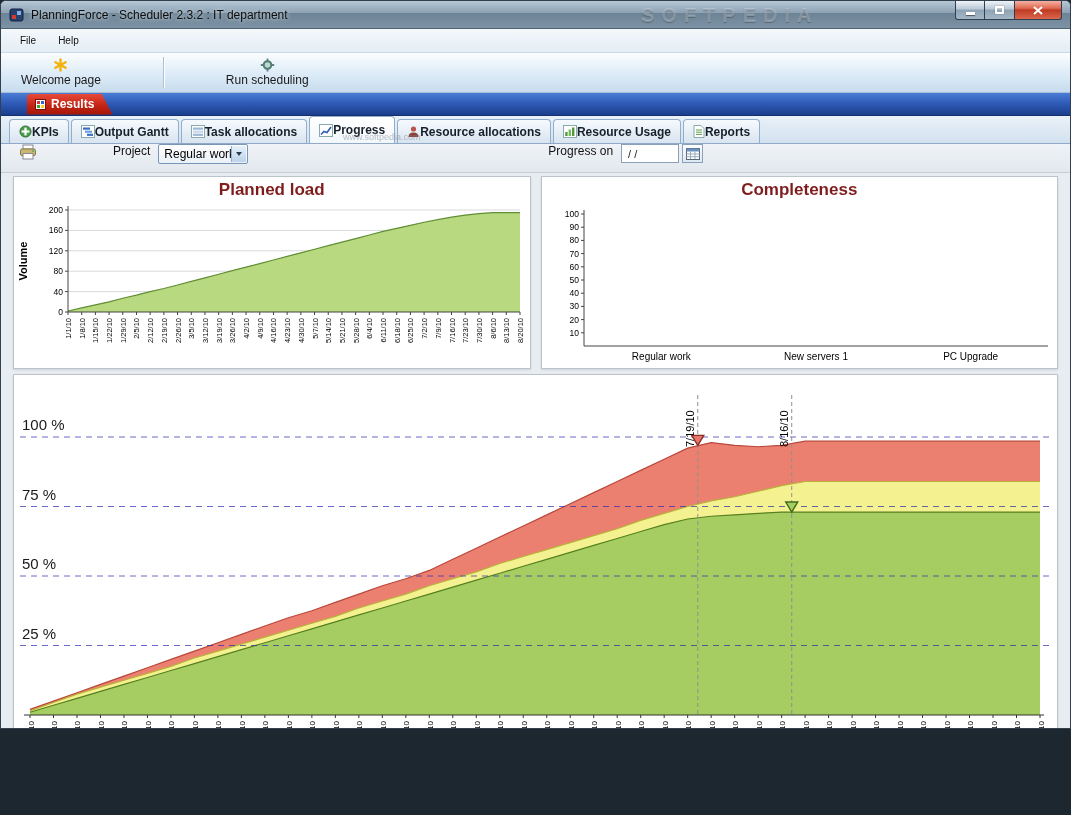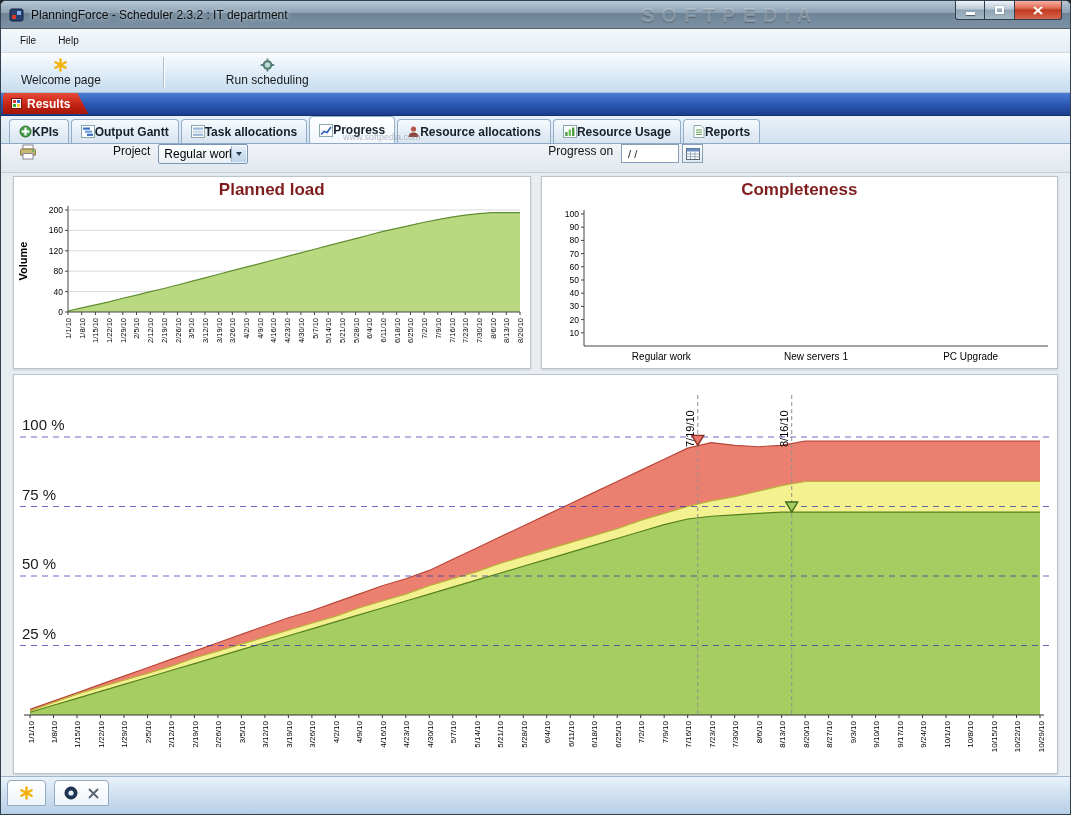--- a/index.html
+++ b/index.html
@@ -1,18 +1,18 @@
 <!DOCTYPE html>
 <html><head>
 <meta charset="utf-8">
 <style>
   * { box-sizing: border-box; margin: 0; padding: 0; }
   html,body { width:1071px; height:815px; }
   body { font-family:"Liberation Sans", sans-serif; background:#1d2730; overflow:hidden; }
-  .window { width:1071px; height:815px; display:flex; flex-direction:column; border:1px solid #33414e; border-radius:6px 6px 0 0; overflow:hidden; background:#e8edf2; }
+  .window { width:1071px; height:729px; display:flex; flex-direction:column; border:1px solid #33414e; border-radius:6px 6px 0 0; overflow:hidden; background:#e8edf2; }
 
   
   .titlebar { position:relative; height:28px; flex:0 0 28px; background:linear-gradient(#b6c8d6, #8ba0b2 45%, #6d8496 46%, #7d93a5); display:flex; align-items:center; padding-left:8px; border-bottom:1px solid #51626f; }
   .titlebar .apptitle { font-size:12px; color:#0d0d0d; text-shadow:0 0 4px rgba(235,245,252,.9); margin-left:6px; }
   .watermark { position:absolute; left:640px; top:3px; font-size:20px; font-weight:bold; letter-spacing:7px; color:rgba(230,240,248,.32); text-shadow:0 1px 1px rgba(0,0,0,.25); }
   .winbtns { position:absolute; right:8px; top:0; display:flex; }
   .winbtn { width:30px; height:19px; border:1px solid #2f3f4d; border-top:none; background:linear-gradient(#eef3f8,#b9c8d5 45%,#8da2b3 50%,#a5b8c7); display:flex; align-items:center; justify-content:center; margin-left:0; }
   .winbtn + .winbtn { border-left:none; }
   .winbtn.min { border-radius:0 0 0 3px; }
   .winbtn.close { width:47px; border-radius:0 0 3px 0; background:linear-gradient(#f5b0a2,#e06a52 40%,#c03a22 50%,#d9674e); }
@@ -23,21 +23,21 @@
   .menubar { height:24px; flex:0 0 24px; background:linear-gradient(#f4f8fb,#e4edf5); display:flex; align-items:center; padding-left:8px; border-bottom:1px solid #cdd9e4; }
   .menuitem { font-size:10px; color:#111; padding:6px 11px; }
 
   
   .toolbar { height:40px; flex:0 0 40px; background:linear-gradient(#fbfdfe,#dcebf7 55%,#c7dcee); border-bottom:1px solid #a6bfd6; display:flex; align-items:stretch; padding-left:8px;gap:48px; }
   .toolbtn { display:flex; flex-direction:column; align-items:center; justify-content:center; padding:2px 12px; gap:1px; }
   .toolbtn .tlabel { font-size:12px; color:#1a1a1a; }
   .toolsep { width:1px; background:#aebfce; box-shadow:1px 0 0 #fff; margin:4px 2px; }
 
   
-  .results-banner { height:23px; flex:0 0 23px; background:linear-gradient(#4a7cd6,#2d59b4 50%,#1b3e8d); display:flex; align-items:flex-start; padding-left:2px; border-bottom:1px solid #12306e; }
+  .results-banner { height:23px; flex:0 0 23px; background:linear-gradient(#4a7cd6,#2d59b4 50%,#1b3e8d); display:flex; align-items:center; padding-left:26px; border-bottom:1px solid #12306e; }
   .results-tab { height:21px; background:linear-gradient(#e84a3a,#c32414 55%,#a51505); clip-path:polygon(0 0, calc(100% - 11px) 0, 100% 100%, 0 100%); color:#fff; font-size:12px; font-weight:bold; display:flex; align-items:center; gap:5px; padding:0 18px 0 8px; border-radius:3px 0 0 0; }
 
   
   .tabstrip { position:relative; height:28px; flex:0 0 28px; background:linear-gradient(#eaf1f8,#d2e1ef); border-bottom:1px solid #8fa9c6; display:flex; align-items:flex-end; padding-left:8px; gap:2px; }
   .tab { display:flex; align-items:center; height:24px; padding:0 9px; font-size:12px; font-weight:bold; color:#17202a; background:linear-gradient(#f6fafd,#d8e4f0); border:1px solid #93aecb; border-bottom:none; border-radius:4px 4px 0 0; }
   .tab.active { height:27px; background:linear-gradient(#ffffff,#f2f7fc); position:relative; z-index:2; }
   .watermark-small { position:absolute; left:342px; top:16px; font-size:9px; color:rgba(130,140,150,.55); z-index:3; }
 
   
   .filterrow { height:29px; flex:0 0 29px; background:linear-gradient(#f0f3f7,#e2e8ee); border-bottom:1px solid #c5cdd6; display:flex; }

